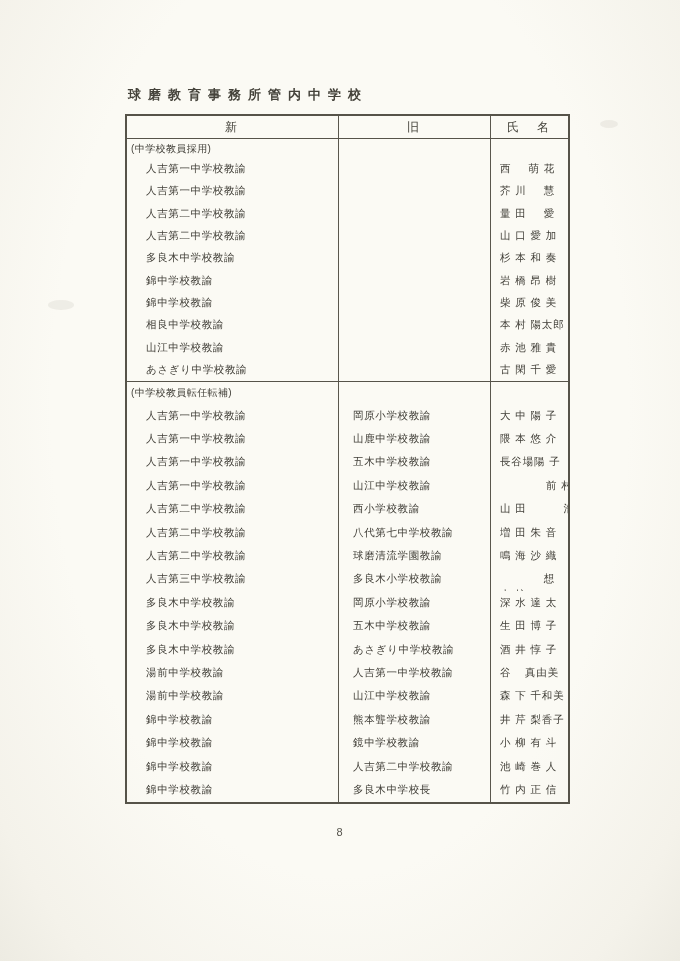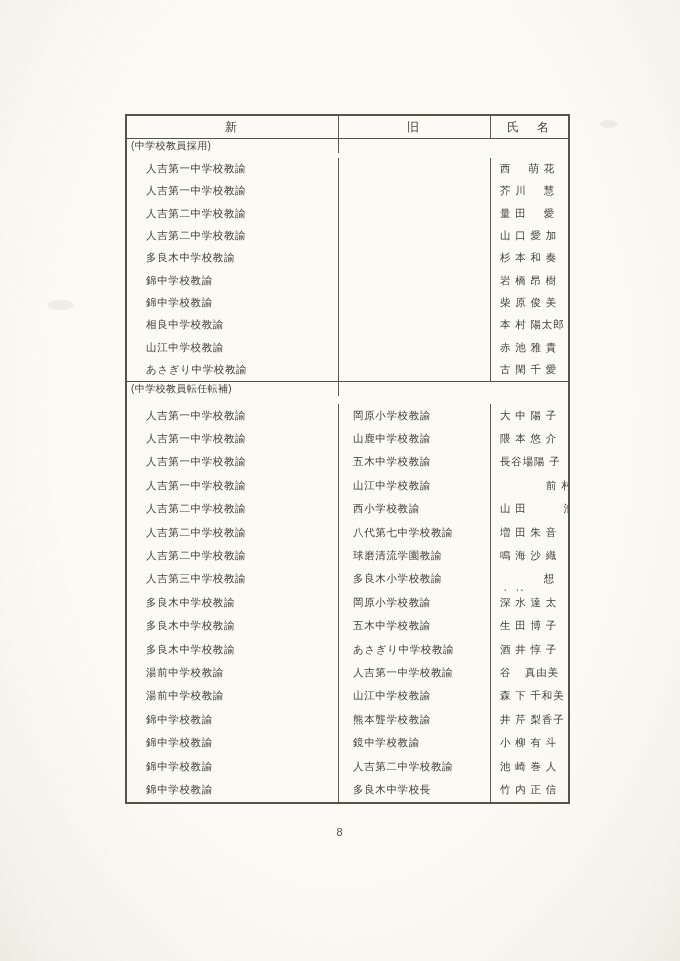--- a/index.html
+++ b/index.html
@@ -27,38 +27,39 @@
   .cell {
     position:relative; display:flex; align-items:center;
     font-size:10.5px; letter-spacing:0.06em; color:#403e37;
     overflow:hidden; white-space:nowrap;
   }
   .c-new  { width:212px; border-right:1px solid #5a574d; padding-left:19px; }
   .c-old  { width:152px; border-right:1px solid #5a574d; padding-left:14px; }
   .c-name { width:77px; justify-content:space-between; padding:0 9px; }
   .thead { height:23px; border-bottom:1.5px solid #565349; }
   .thead .cell { justify-content:center; padding:0; font-size:12px; letter-spacing:0.25em; color:#46443c; }
-  .label-row { height:19px;flex-direction:column; }
+  .label-row { height:19px; }
   .label-row .cell { font-size:10px; letter-spacing:0.04em; padding-left:4px; color:#43413a; }
   .sec1 .data-row { height:22.3px; }
   .sec2 .data-row { height:23.4px; }
   .sec1 { border-bottom:1.5px solid #565349; }
   .sec2 .label-row { height:22px; }
   .name-part { display:inline-block; }
   .pageno {
     position:absolute; left:0; top:826px; width:680px;
     text-align:center; font-size:11px; color:#55534c; letter-spacing:1px;
   }
   
   .smudge { position:absolute; background:#d8d5cb; opacity:.35; border-radius:50%; }
 </style>
 </head>
 <body>
 
 <div class="page">
+  <div class="title">球磨教育事務所管内中学校</div>
 
   <div class="table">
     <div class="row thead">
       <div class="cell c-new">新</div>
       <div class="cell c-old">旧</div>
       <div class="cell c-name" style="justify-content:center">氏　名</div>
     </div>
     <div id="tbody">
         <div class="section sec1">
           <div class="row label-row">

